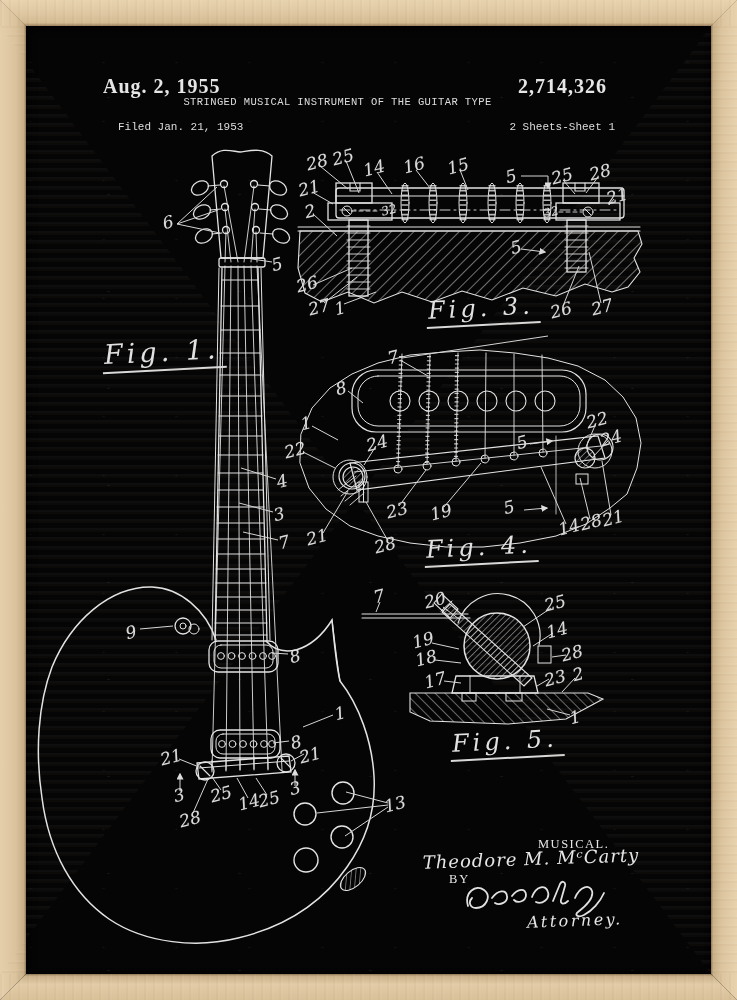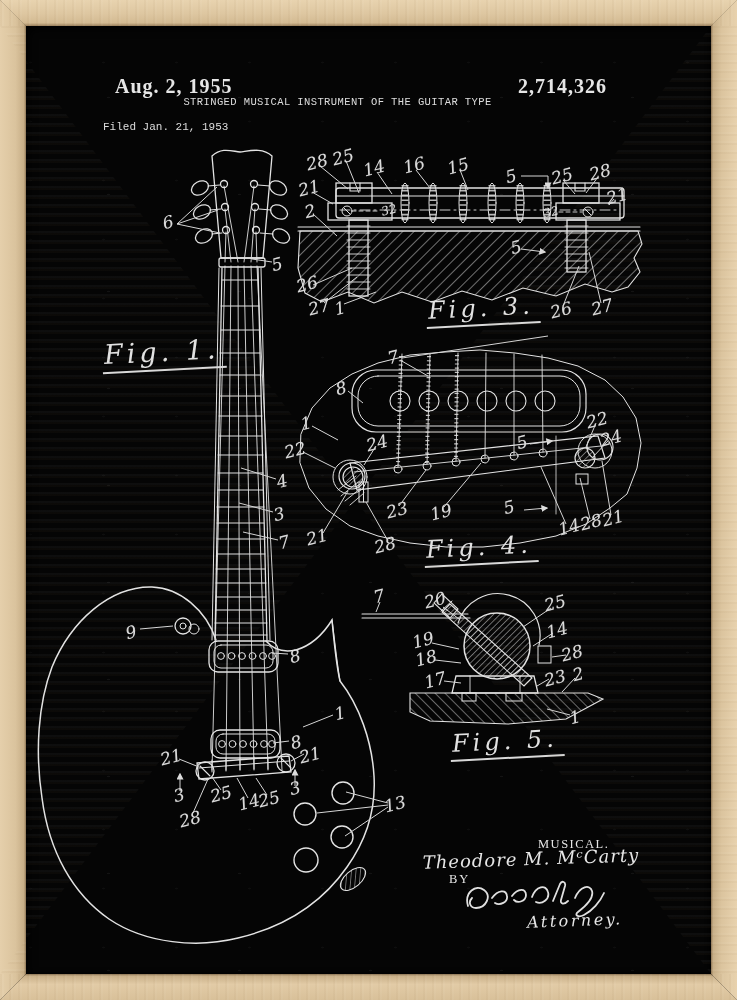--- a/index.html
+++ b/index.html
@@ -31,26 +31,26 @@
   
   .art{position:absolute;left:26px;top:26px;width:685px;height:948px;background:#050505;z-index:1;
     box-shadow:inset 3px 3px 9px rgba(0,0,0,.95), inset -1px -1px 3px rgba(0,0,0,.8);
     background-image:
       radial-gradient(rgba(255,255,255,.055) 1px,transparent 1.4px),
       radial-gradient(rgba(255,255,255,.035) 1px,transparent 1.4px);
     background-size:131px 97px,73px 59px;background-position:17px 23px,41px 7px;}
   .art-svg{position:absolute;left:0;top:0;width:737px;height:1000px;z-index:2;}
   
   .txt{position:absolute;z-index:3;color:#e6e6e6;white-space:nowrap;}
-  .h-date{left:103px;top:75px;font:bold 20px "Liberation Serif",serif;letter-spacing:1px;margin-left:12px;}
+  .h-date{left:103px;top:75px;font:bold 20px "Liberation Serif",serif;letter-spacing:1px;}
   .h-num{left:518px;top:75px;font:bold 20px "Liberation Serif",serif;letter-spacing:1px;text-align:center;}
   .h-name{left:0;top:81px;width:737px;text-align:center;font:13.5px "DejaVu Serif",serif;letter-spacing:2.5px;}
   .h-t1{left:0;top:96px;width:675px;text-align:center;font:10.5px "Liberation Mono",monospace;letter-spacing:.4px;color:#dedede;}
   .h-t2{left:0;top:108px;width:737px;text-align:center;font:10.5px "Liberation Mono",monospace;letter-spacing:.4px;color:#dedede;}
-  .h-filed{left:103px;top:121px;font:11px "Liberation Mono",monospace;color:#dedede;text-align:right;}
+  .h-filed{left:118px;top:121px;font:11px "Liberation Mono",monospace;color:#dedede;text-align:right;}
   .h-sheet{left:0;top:121px;width:615px;text-align:right;font:11px "Liberation Mono",monospace;color:#dedede;}
   
   .figcap{position:absolute;z-index:3;color:#e2e2e2;font-style:italic;
     font-family:"DejaVu Serif",serif;letter-spacing:4px;
     border-bottom:2px solid #d9d9d9;padding:0 6px 2px 2px;transform:rotate(-3deg);}
   .figcap1{left:102px;top:336px;font-size:27px;}
   .figcap3{left:426px;top:294px;font-size:24px;}
   .figcap4{left:424px;top:533px;font-size:24px;}
   .figcap5{left:450px;top:727px;font-size:24px;}
   
@@ -344,20 +344,21 @@
                M532,897 C536,886 546,884 548,892 C550,899 542,905 536,902
                M553,901 L560,884 C562,880 566,882 565,886 L561,900 C560,904 564,905 568,901
                M575,898 C580,886 590,884 592,891 C594,898 586,906 578,912 C574,915 578,918 584,915 C592,911 600,902 604,893"></path>
     </g>
   </svg>
 
   <div class="txt h-date">Aug. 2, 1955</div>
   <div class="txt h-num">2,714,326</div>
   <div class="txt h-t1">STRINGED MUSICAL INSTRUMENT OF THE GUITAR TYPE</div>
   <div class="txt h-filed">Filed Jan. 21, 1953</div>
+  <div class="txt h-sheet">2 Sheets-Sheet 1</div>
 
   <div class="figcap figcap1">Fig. 1.</div>
   <div class="figcap figcap3">Fig. 3.</div>
   <div class="figcap figcap4">Fig. 4.</div>
   <div class="figcap figcap5">Fig. 5.</div>
 
   <div class="labels">
       <span class="ref" style="left: 168px; top: 222px;">6</span>
       <span class="ref" style="left: 277px; top: 264px;">5</span>
       <span class="ref" style="left: 282px; top: 481px;">4</span>

